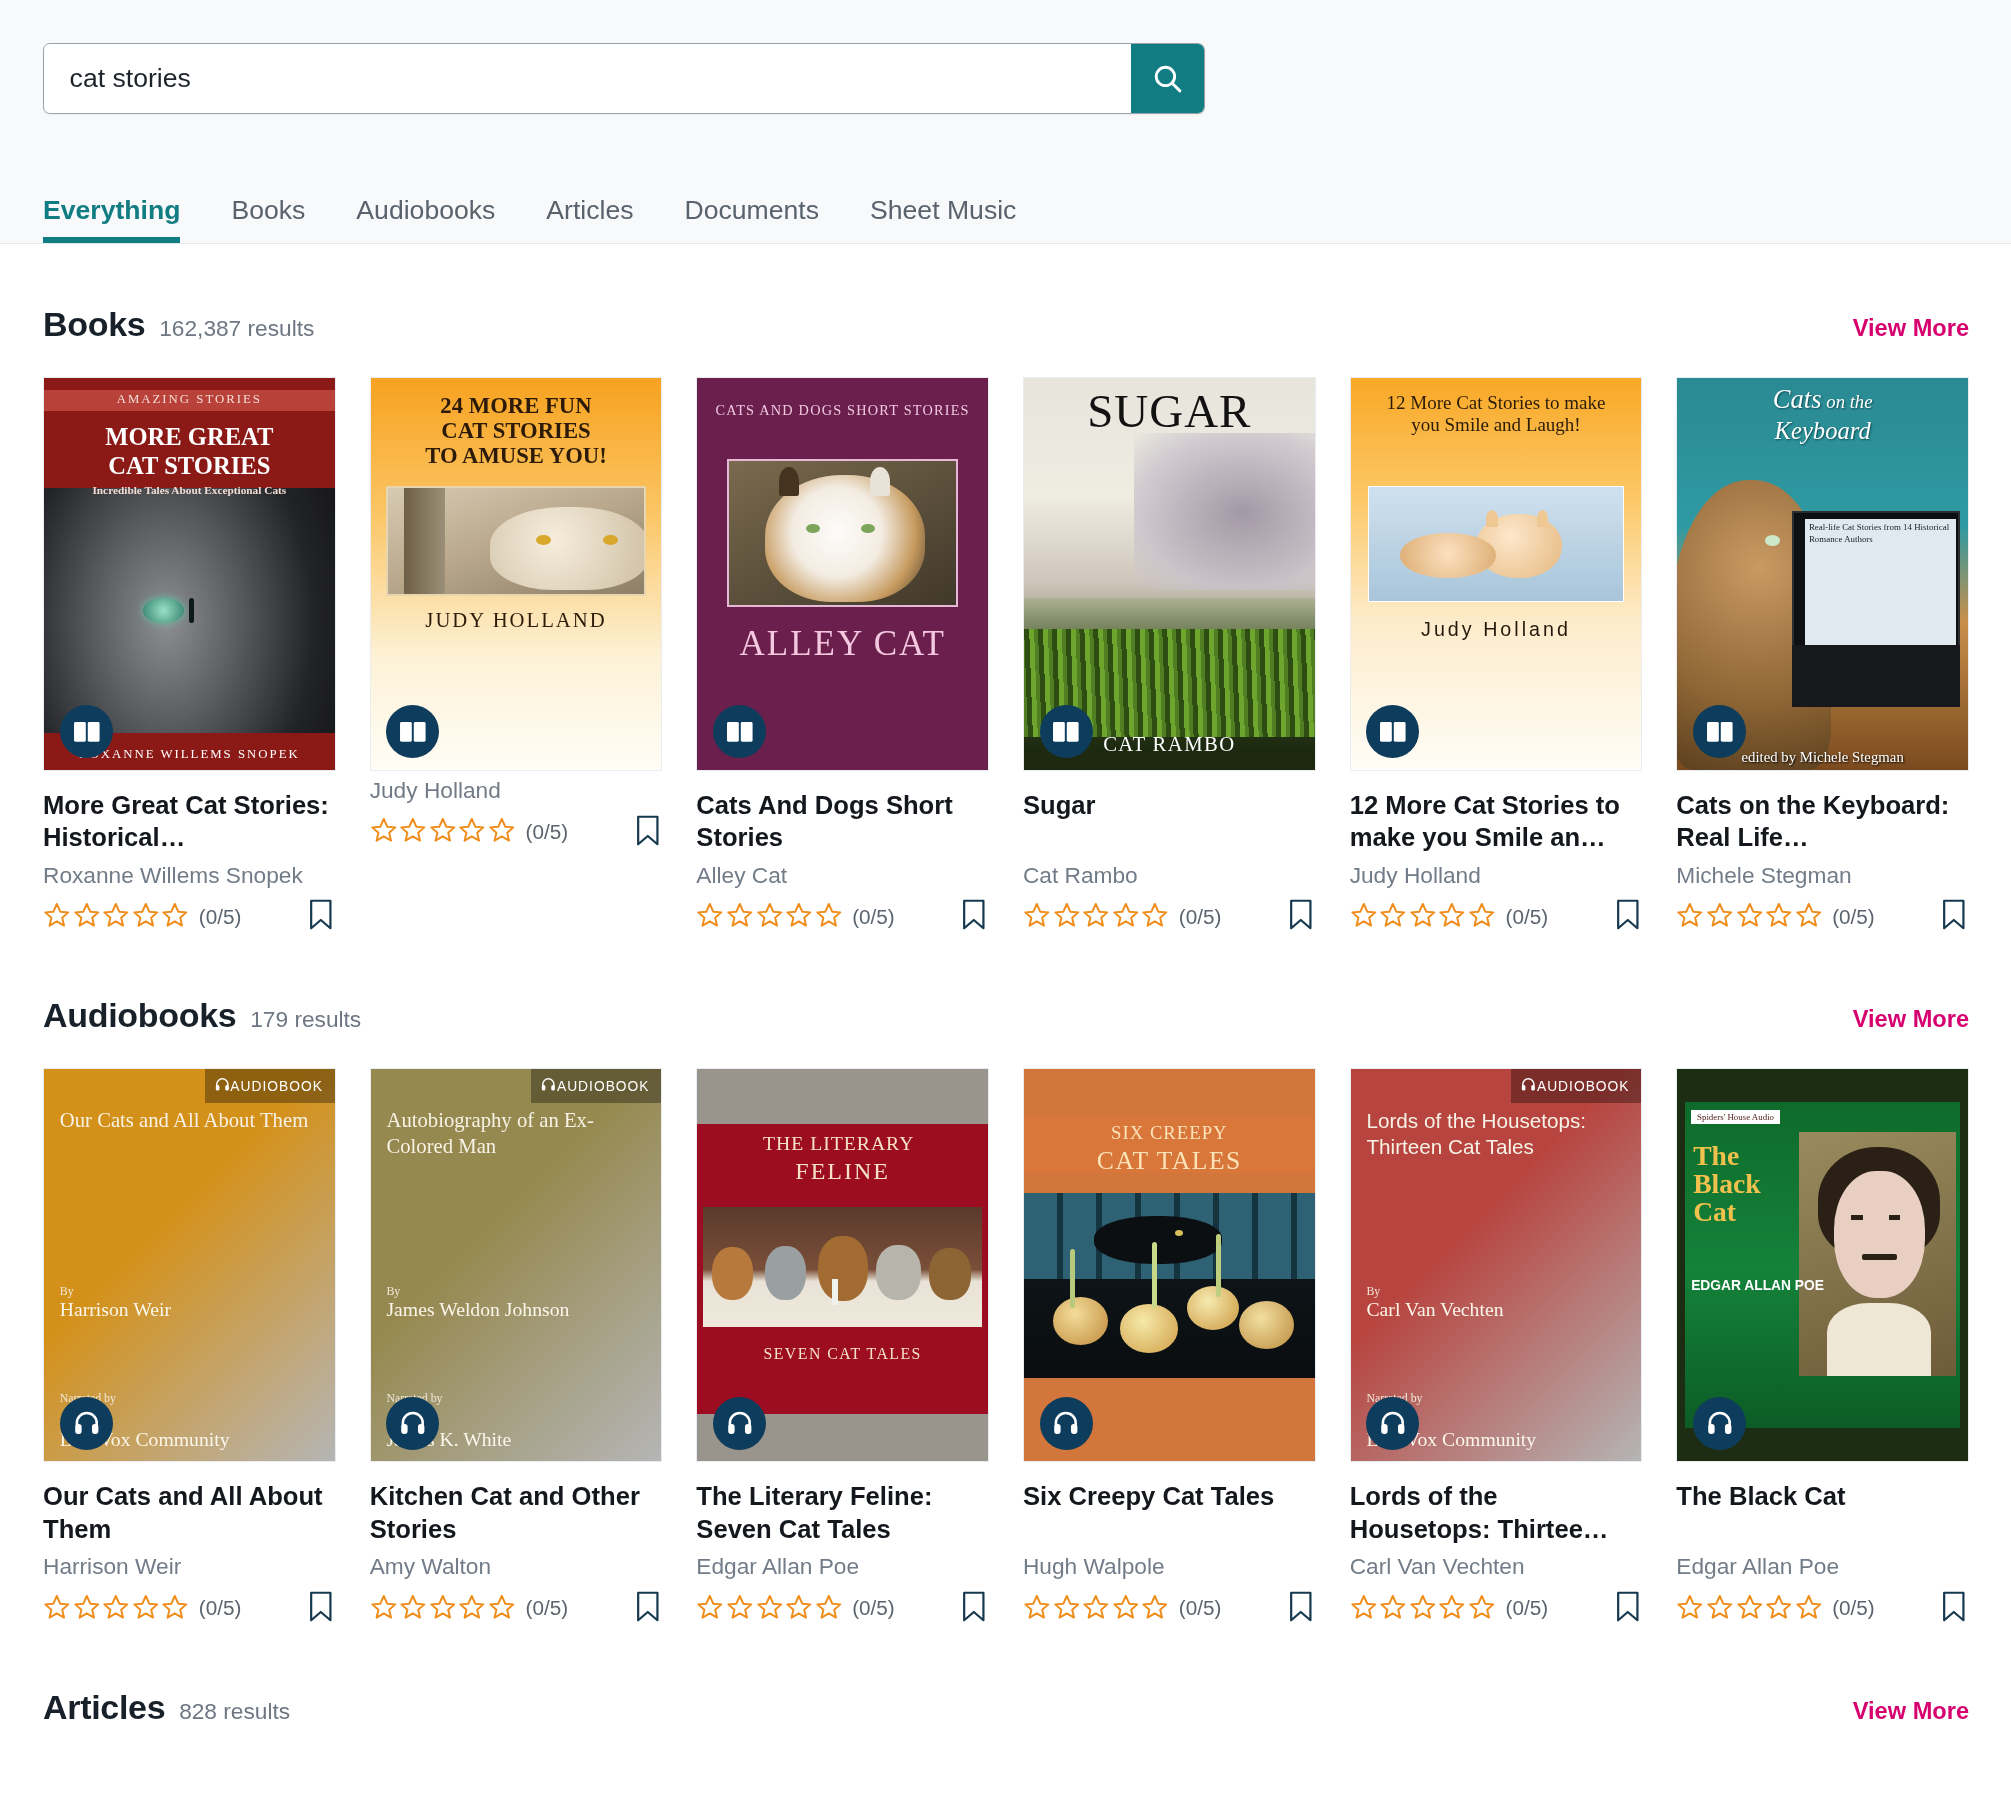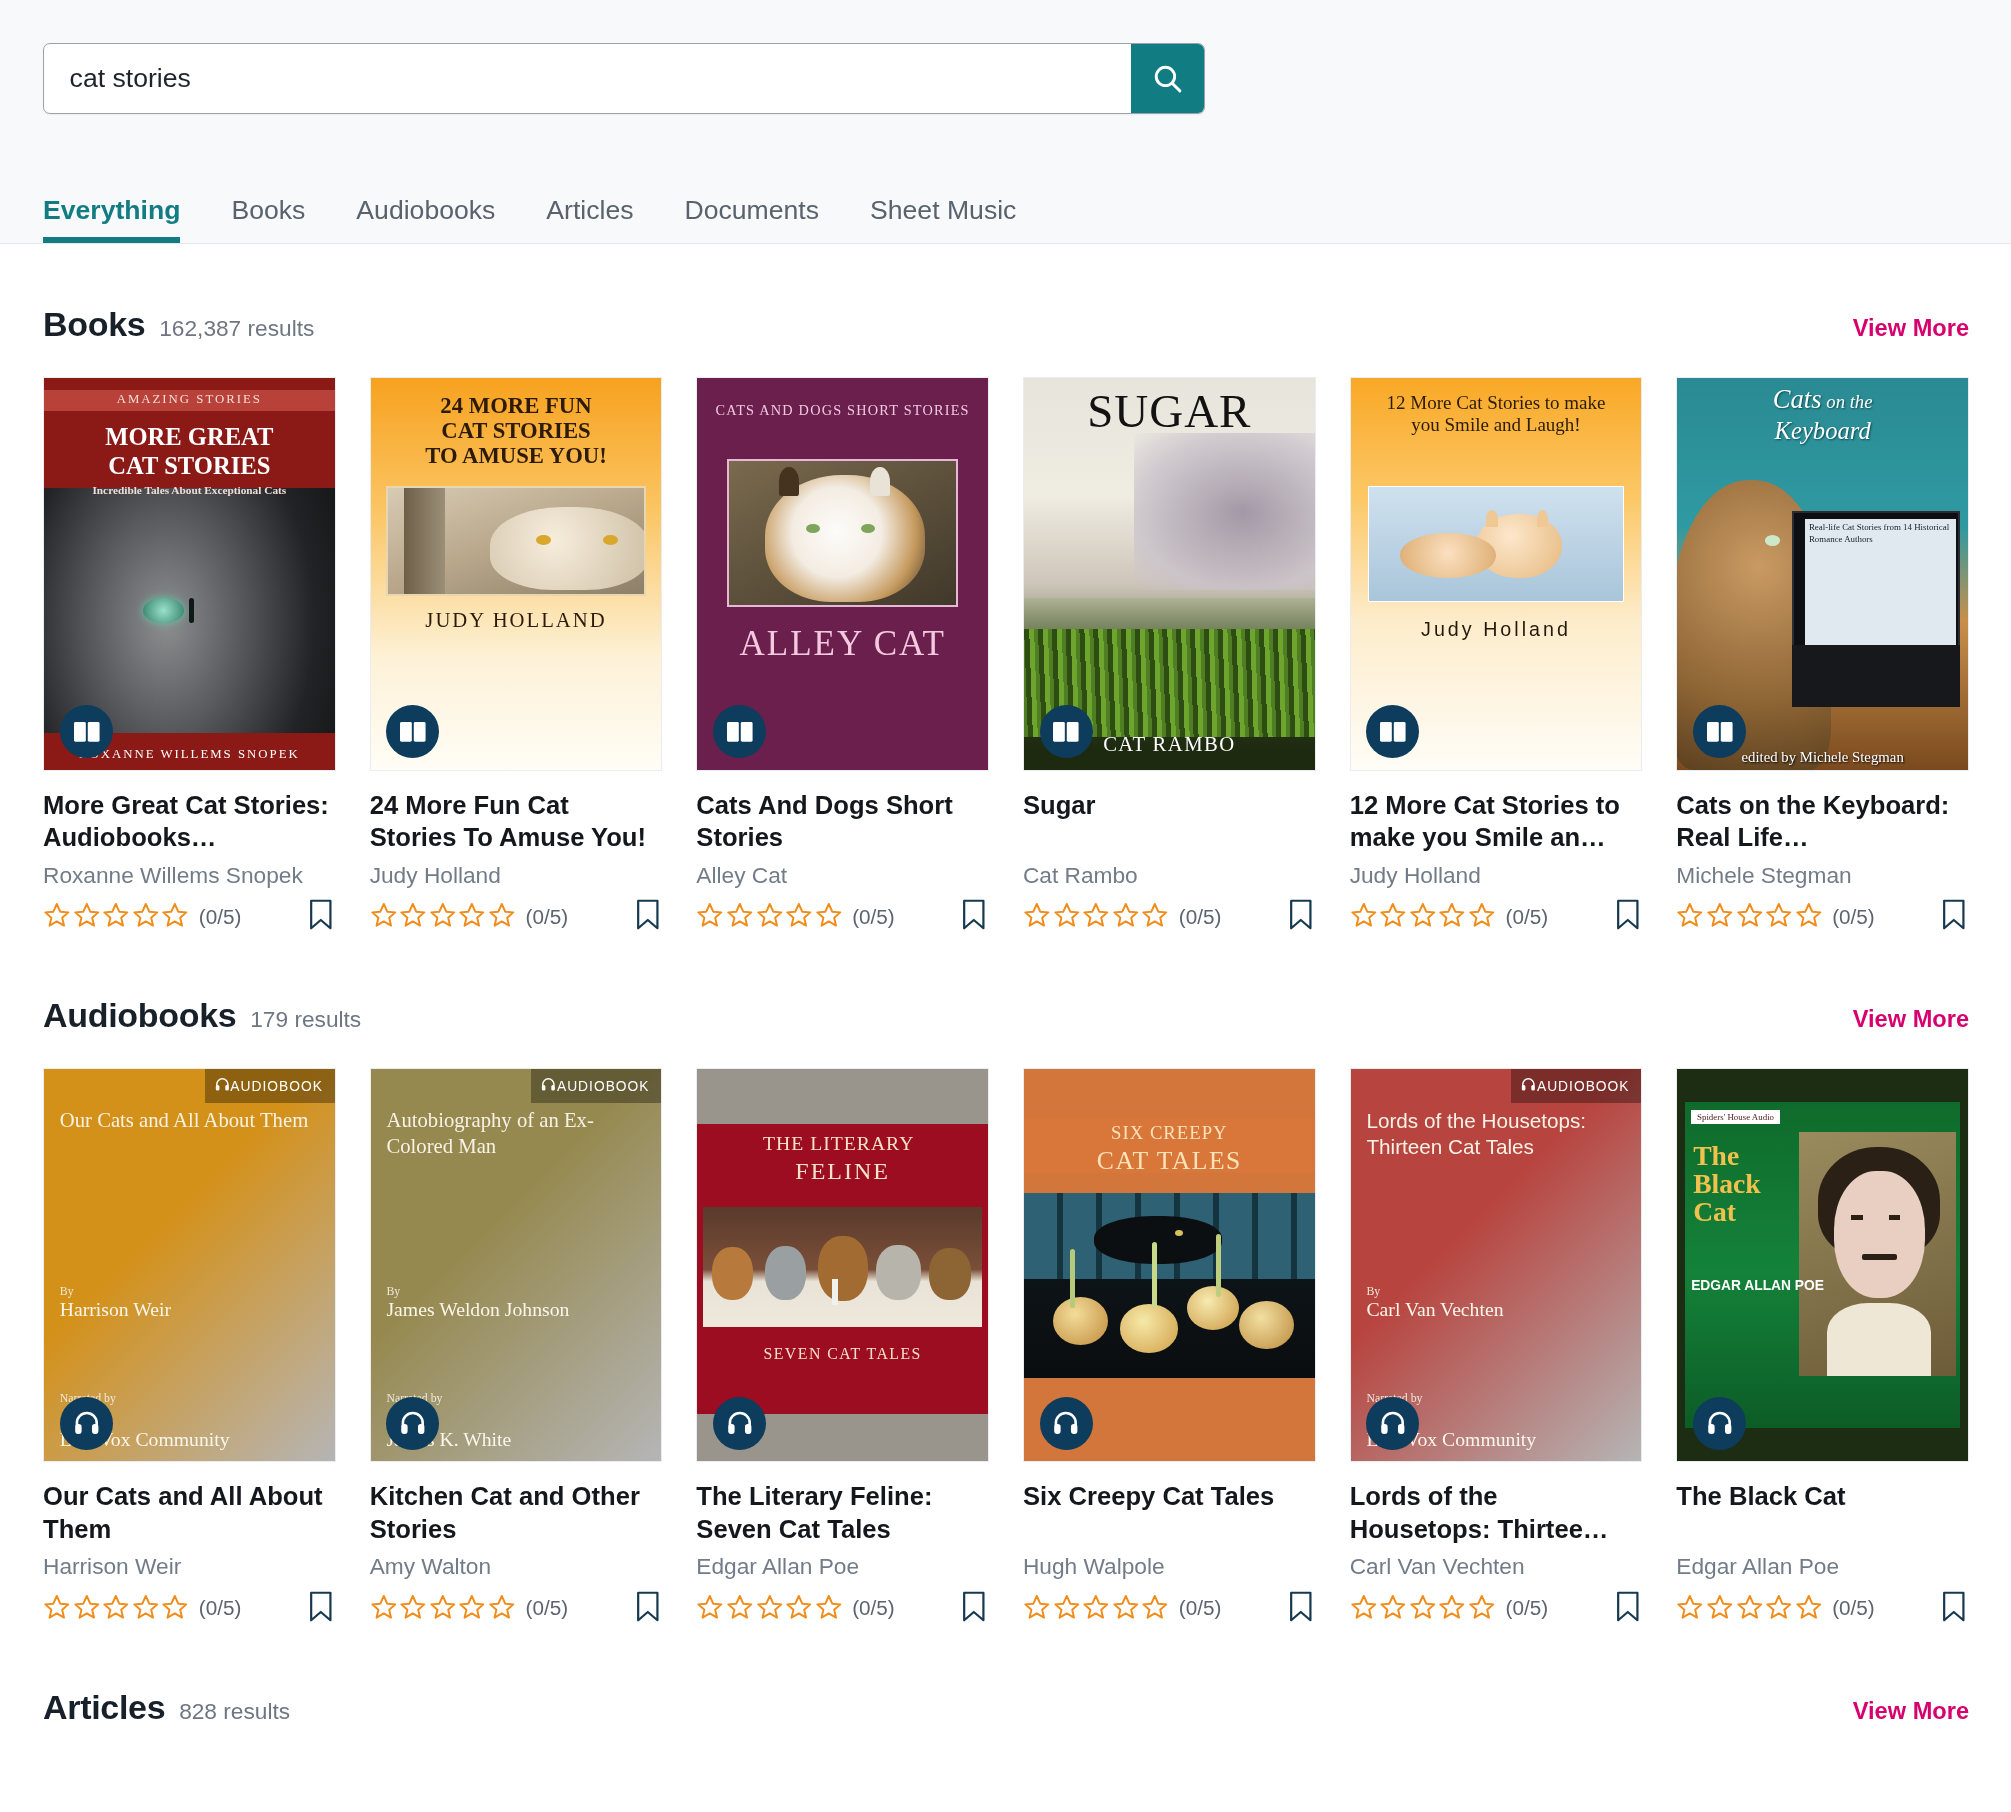--- a/index.html
+++ b/index.html
@@ -232,21 +232,21 @@
                 <div style="position:absolute;left:0;right:0;bottom:7.9px;text-align:center;color:#fff;font-size:12.8px;letter-spacing:2px;font-family:'Liberation Serif',serif">ROXANNE WILLEMS SNOPEK</div>
               </div>
             </div>
             <div class="fmt-badge">
               <svg width="29.6" height="23.6" viewBox="0 0 30 24" fill="#ffffff">
                 <rect x="2" y="2" width="12" height="20" rx="1.5"></rect>
                 <rect x="16" y="2" width="12" height="20" rx="1.5"></rect>
               </svg>
             </div>
           </div>
-          <div class="card-title">More Great Cat Stories: Audiobooks…</div>
+          <div class="card-title">More Great Cat Stories: Historical…</div>
           <div class="card-author">Roxanne Willems Snopek</div>
           <div class="card-meta">
             <div class="stars">
               <span><svg width="27.6" height="27.6" viewBox="0 0 24 24" fill="none" stroke="#f08c1a" stroke-width="1.7" stroke-linejoin="round">
                   <polygon points="12,2.6 15,9.3 22,9.9 16.7,14.6 18.3,21.4 12,17.8 5.7,21.4 7.3,14.6 2,9.9 9,9.3"></polygon>
                 </svg></span>
               <span><svg width="27.6" height="27.6" viewBox="0 0 24 24" fill="none" stroke="#f08c1a" stroke-width="1.7" stroke-linejoin="round">
                   <polygon points="12,2.6 15,9.3 22,9.9 16.7,14.6 18.3,21.4 12,17.8 5.7,21.4 7.3,14.6 2,9.9 9,9.3"></polygon>
                 </svg></span>
               <span><svg width="27.6" height="27.6" viewBox="0 0 24 24" fill="none" stroke="#f08c1a" stroke-width="1.7" stroke-linejoin="round">
@@ -279,21 +279,20 @@
                 <div style="position:absolute;left:0;right:0;top:231px;text-align:center;color:#2d1b0a;font-size:20.7px;letter-spacing:2px;font-family:'Liberation Serif',serif">JUDY HOLLAND</div>
               </div>
             </div>
             <div class="fmt-badge">
               <svg width="29.6" height="23.6" viewBox="0 0 30 24" fill="#ffffff">
                 <rect x="2" y="2" width="12" height="20" rx="1.5"></rect>
                 <rect x="16" y="2" width="12" height="20" rx="1.5"></rect>
               </svg>
             </div>
           </div>
-          <div class="card-title">24 More Fun Cat Stories To Amuse You!</div>
           <div class="card-author">Judy Holland</div>
           <div class="card-meta">
             <div class="stars">
               <span><svg width="27.6" height="27.6" viewBox="0 0 24 24" fill="none" stroke="#f08c1a" stroke-width="1.7" stroke-linejoin="round">
                   <polygon points="12,2.6 15,9.3 22,9.9 16.7,14.6 18.3,21.4 12,17.8 5.7,21.4 7.3,14.6 2,9.9 9,9.3"></polygon>
                 </svg></span>
               <span><svg width="27.6" height="27.6" viewBox="0 0 24 24" fill="none" stroke="#f08c1a" stroke-width="1.7" stroke-linejoin="round">
                   <polygon points="12,2.6 15,9.3 22,9.9 16.7,14.6 18.3,21.4 12,17.8 5.7,21.4 7.3,14.6 2,9.9 9,9.3"></polygon>
                 </svg></span>
               <span><svg width="27.6" height="27.6" viewBox="0 0 24 24" fill="none" stroke="#f08c1a" stroke-width="1.7" stroke-linejoin="round">

